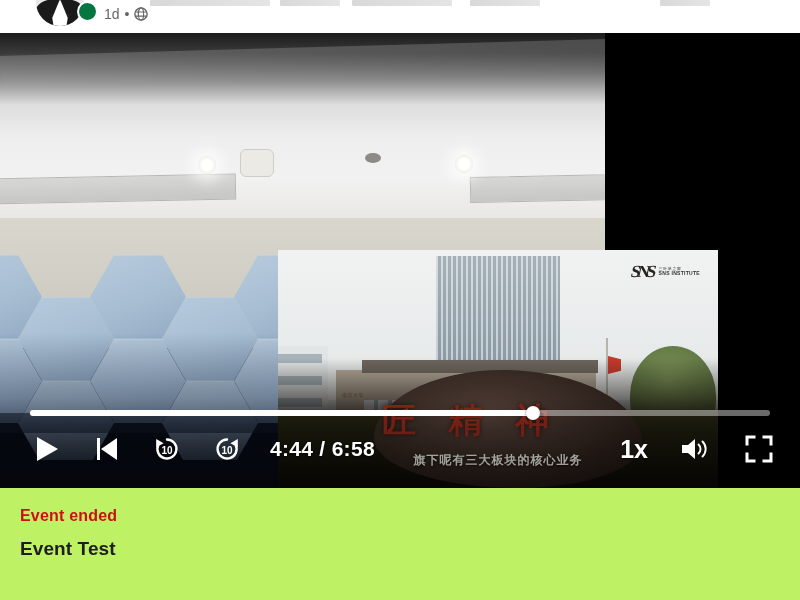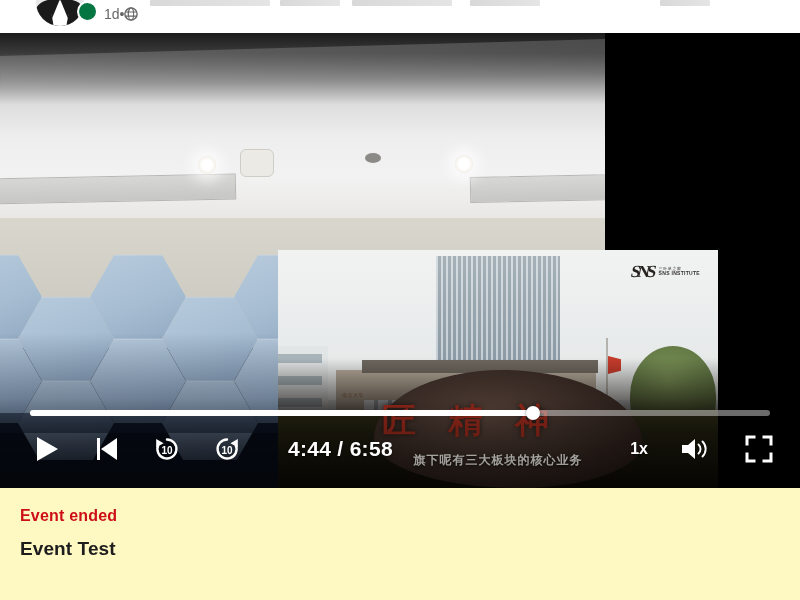--- a/index.html
+++ b/index.html
@@ -42,21 +42,21 @@
     position: absolute; left: 24px; top: 21px; width: 13px; height: 19px;
     background: #1a1a1a; clip-path: polygon(0 0, 100% 0, 60% 100%);
   }
   .live-dot {
     position: absolute; left: 77px; top: 1px;
     width: 21px; height: 21px; border-radius: 50%;
     background: #057642; border: 2px solid #fff;
   }
   .meta-row {
     position: absolute; left: 104px; top: 7px;
-    display: flex; align-items: center; 
+    display: flex; align-items: center; gap: 5px;
   }
   .meta-age { font-size: 14px; color: #666666; line-height: 1; }
   .meta-sep { font-size: 14px; color: #666666; line-height: 1; }
   .globe-icon { width: 14px; height: 14px; display: block; }
   .ghost-line {
     position: absolute; top: 0px; height: 6px;
     background: linear-gradient(90deg,#b9b9b9 0%,#cfcfcf 100%);
     opacity: .55; border-radius: 1px;
   }
 
@@ -256,30 +256,30 @@
   .ctl-right {
     position: absolute; right: 24px; top: 34px;
     display: flex; align-items: center; gap: 30px;
   }
   .ctl-btn {
     width: 34px; height: 34px; display: flex; align-items: center;
     justify-content: center; cursor: pointer;
   }
   .time-label {
     font-size: 21px; color: #ffffff; font-weight: bold;
-    letter-spacing: .3px; margin-left: 18px; white-space: nowrap;
+    letter-spacing: .3px; margin-left: 0; white-space: nowrap;
     text-shadow: 0 1px 2px rgba(0,0,0,.6);
   }
   .speed-label {
-    font-size: 16px; color: #ffffff; font-weight: bold; cursor: pointer;
+    font-size: 25px; color: #ffffff; font-weight: bold; cursor: pointer;
     text-shadow: 0 1px 2px rgba(0,0,0,.6);
   }
 
   
-  .footer { position: absolute; left: 0; top: 488px; width: 800px; height: 112px; background: #fef9c3; }
+  .footer { position: absolute; left: 0; top: 488px; width: 800px; height: 112px; background: #bef264; }
   .event-ended {
     position: absolute; left: 20px; top: 19px;
     font-size: 16px; font-weight: bold; color: #cc1016; letter-spacing: .2px;
   }
   .event-title {
     position: absolute; left: 20px; top: 50px;
     font-size: 19px; font-weight: bold; color: #1d1d1d; letter-spacing: .1px;
   }
   .event-type-row {
     position: absolute; left: 20px; top: 84px;

